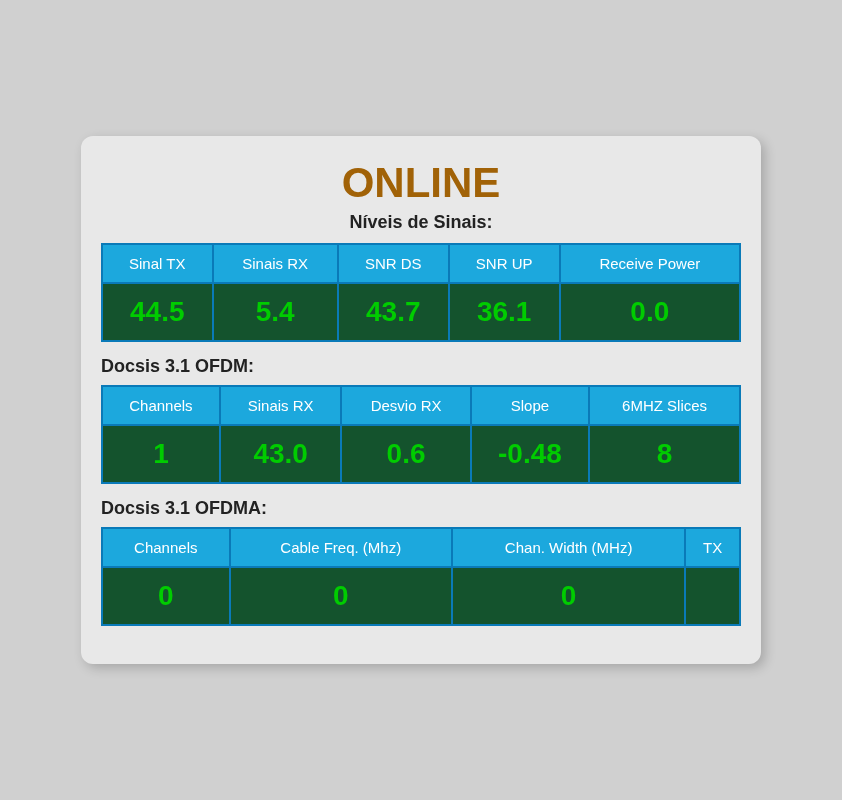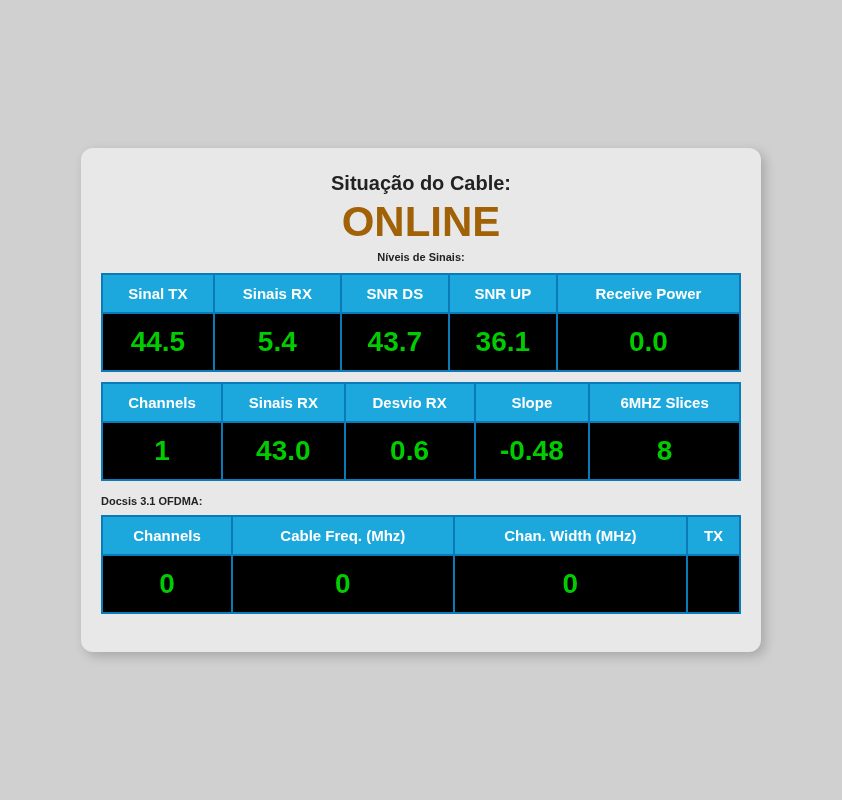--- a/index.html
+++ b/index.html
@@ -35,44 +35,44 @@
 
     .online-status {
       font-size: 42px;
       font-weight: bold;
       color: #a16207;
       line-height: 1.1;
       margin-bottom: 6px;
     }
 
     .section-title {
-      font-size: 11px;
+      font-size: 18px;
       font-weight: bold;
       color: #222;
       margin-bottom: 6px;
     }
 
     .data-table {
       width: 100%;
       border-collapse: collapse;
       margin-bottom: 10px;
     }
 
     .data-table th {
       background: #1ca8dd;
       color: white;
       font-size: 15px;
-      font-weight: bold;
+      font-weight: normal;
       text-align: center;
       padding: 10px 6px;
       border: 2px solid #0a7ab8;
     }
 
     .data-table td {
-      background: #000000;
+      background: #14532d;
       color: #00cc00;
       font-size: 28px;
       font-weight: bold;
       text-align: center;
       padding: 12px 6px;
       border: 2px solid #0a7ab8;
     }
 
     .section-divider {
       margin: 14px 0 8px 0;
@@ -87,21 +87,20 @@
       font-size: 28px;
       font-weight: bold;
     }
   </style>
 </head>
 <body>
 
 <div class="card">
 
   <div class="status-section">
-    <div class="cable-label">Situação do Cable:</div>
     <div class="online-status">ONLINE</div>
     <div class="section-title">Níveis de Sinais:</div>
   </div>
 
   <table class="data-table">
     <thead>
       <tr>
         <th>Sinal TX</th>
         <th>Sinais RX</th>
         <th>SNR DS</th>
@@ -113,20 +112,23 @@
       <tr>
         <td>44.5</td>
         <td>5.4</td>
         <td>43.7</td>
         <td>36.1</td>
         <td>0.0</td>
       </tr>
     </tbody>
   </table>
 
+  <div class="section-divider">
+    <div class="section-title">Docsis 3.1 OFDM:</div>
+  </div>
 
   <table class="data-table">
     <thead>
       <tr>
         <th>Channels</th>
         <th>Sinais RX</th>
         <th>Desvio RX</th>
         <th>Slope</th>
         <th>6MHZ Slices</th>
       </tr>

